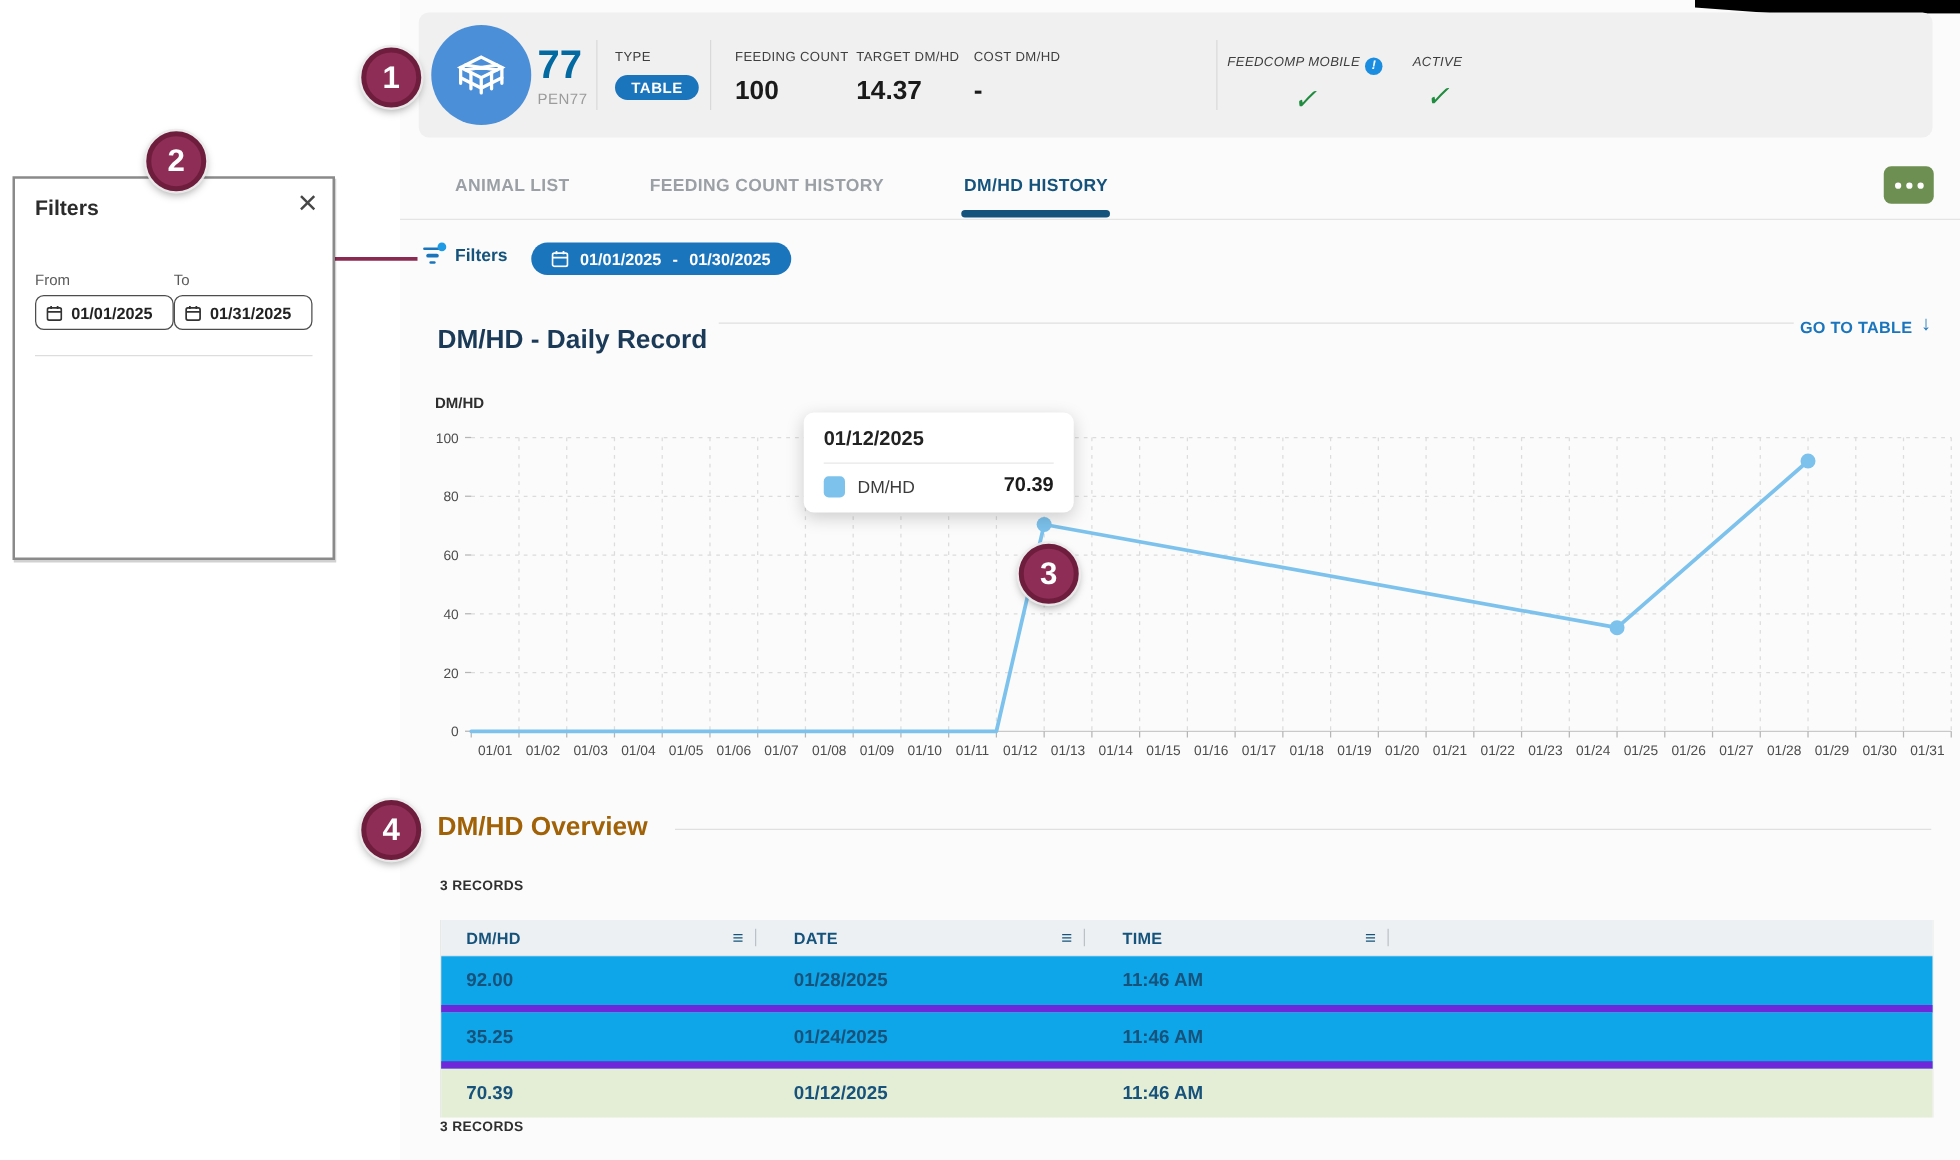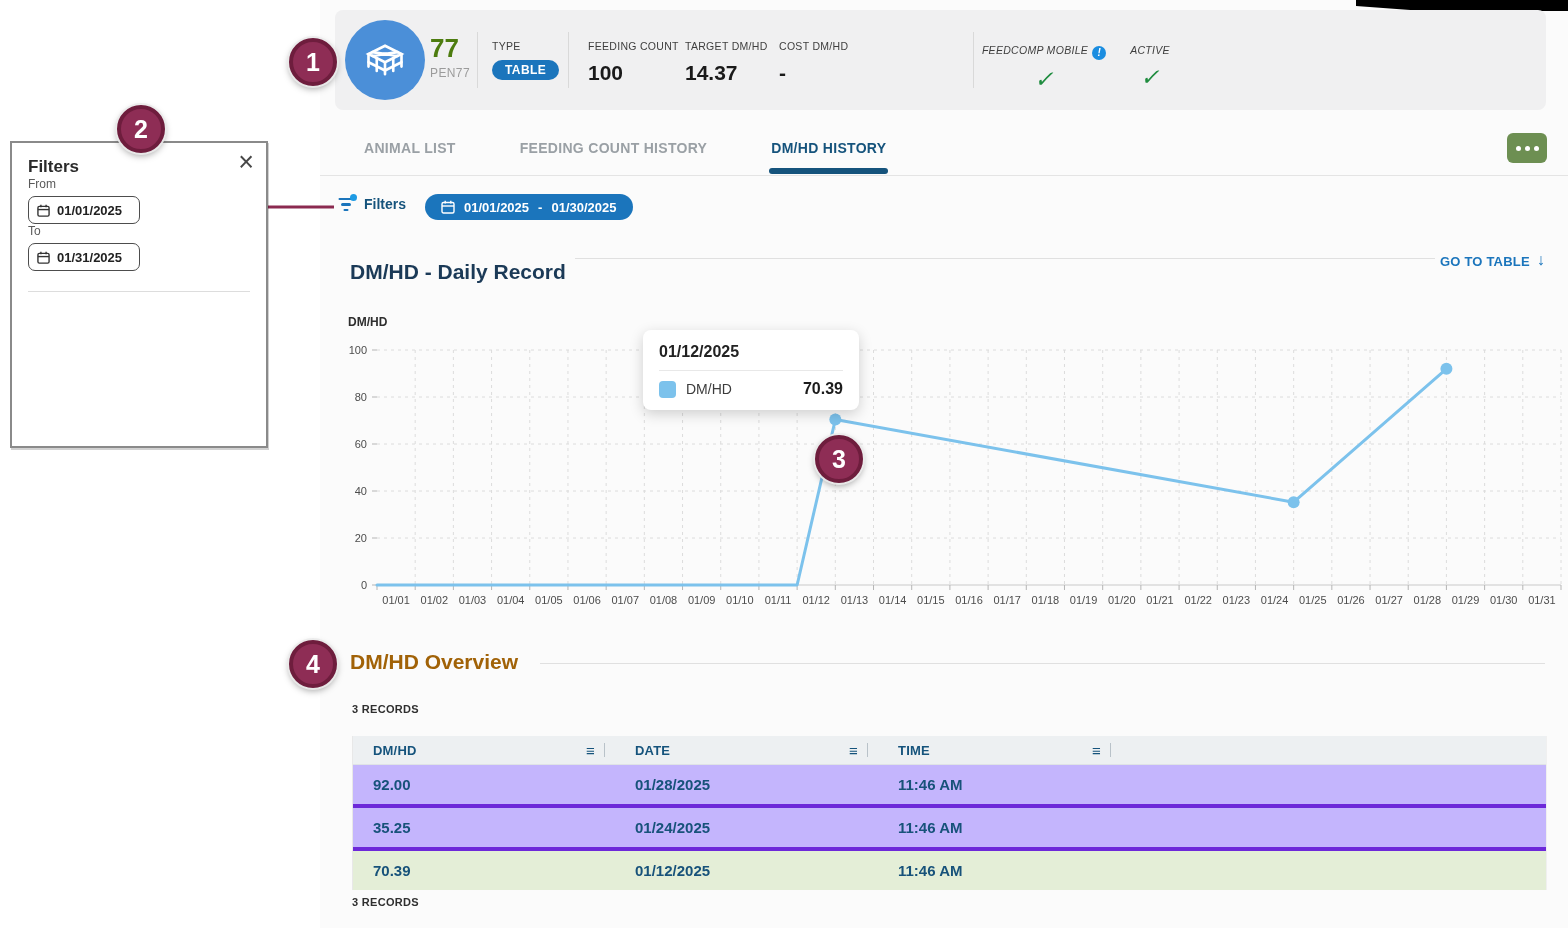--- a/index.html
+++ b/index.html
@@ -7,21 +7,21 @@
   #stage{position:relative;width:1568px;height:928px;overflow:hidden;background:#ffffff;}
   .app{position:absolute;left:320px;top:0;width:1248px;height:928px;background:#fbfbfb;}
   .black-bar{position:absolute;left:1356px;top:0;width:212px;height:11px;background:#000;
     clip-path:polygon(0 0,100% 0,100% 100%,32% 100%,0 55%);}
 
   
   .header-card{position:absolute;left:335px;top:10px;width:1211px;height:100px;background:#f0f0f1;border-radius:8px;}
   .avatar{position:absolute;left:10px;top:10px;width:80px;height:80px;border-radius:50%;background:#4b8fd8;
     display:flex;align-items:center;justify-content:center;}
   .pen-ident{position:absolute;left:95px;top:24px;}
-  .pen-number{font-size:26px;font-weight:700;color:#4d7c0f;line-height:1.1;}
+  .pen-number{font-size:32px;font-weight:700;color:#0369a1;line-height:1.1;}
   .pen-name{font-size:12px;color:#9b9b9b;letter-spacing:.4px;margin-top:3px;}
   .vdiv{position:absolute;top:22px;width:1px;height:56px;background:#d9d9d9;}
   .d1{left:142px;} .d2{left:233px;} .d3{left:638px;}
   .hblock{position:absolute;top:30px;}
   .stat-label{font-size:10.5px;color:#3e3e3e;letter-spacing:.3px;white-space:nowrap;}
   .stat-value{margin-top:9px;font-size:21px;font-weight:700;color:#1a1a1a;}
   .type-block{left:157px;}
   .milk-pill{display:inline-block;margin-top:8px;background:#1b75bc;color:#fff;font-size:12px;font-weight:700;
     padding:3px 13px;border-radius:13px;letter-spacing:.4px;}
   .s1{left:253px;} .s2{left:350px;} .s3{left:444px;}
@@ -80,31 +80,31 @@
   .ov-title{position:absolute;left:350px;top:650px;font-size:21px;font-weight:700;color:#a16207;}
   .ov-rule{position:absolute;left:540px;top:663px;width:1005px;height:1px;background:#e0e0e0;}
   .records{position:absolute;left:352px;font-size:11px;font-weight:700;color:#2f2f2f;letter-spacing:.3px;}
   .records-top{top:703px;} .records-bottom{top:896px;}
   .table{position:absolute;left:352px;top:736px;width:1193px;border-left:1px solid #e8e8e8;border-right:1px solid #f0f0f0;}
   .trow{display:grid;grid-template-columns:262px 263px 243px 1fr;}
   .thead{background:#edf0f2;height:28px;border-bottom:1px solid #dfe3e6;}
   .th{display:flex;align-items:center;padding:0 10px 0 20px;font-size:13px;font-weight:700;color:#15537c;letter-spacing:.2px;cursor:pointer;}
   .th .menu{margin-left:auto;font-size:15px;color:#15537c;}
   .th .sep{width:1px;height:14px;background:#b9c2c9;margin-left:9px;}
-  .tr{height:39px;border-bottom:4px solid #6d28d9;background:#c4b5fd;cursor:pointer;}
+  .tr{height:39px;border-bottom:6px solid #6d28d9;background:#0ea5e9;cursor:pointer;}
   .tr:last-child{border-bottom:none;}
   .tr.highlight{background:#e4eed7;}
   .td{display:flex;align-items:center;padding:0 10px 0 20px;font-size:15px;font-weight:700;color:#17527a;}
 
   
   .filters-panel{position:absolute;left:10px;top:141px;width:258px;height:307px;background:#fff;
     border:2px solid #8a8a8a;box-sizing:border-box;z-index:8;box-shadow:1px 2px 0 rgba(0,0,0,.18);padding:14px 16px;}
   .fp-title{font-size:17px;font-weight:600;color:#2b2b2b;}
   .fp-close{position:absolute;right:12px;top:6px;font-size:27px;font-weight:400;color:#474747;cursor:pointer;line-height:1;}
-  .fp-fields{display:flex;gap:0;flex-direction:column;}
+  .fp-fields{display:flex;gap:0;margin-top:40px;}
   .fp-field{width:112px;}
   .fp-label{font-size:12px;color:#5a5a5a;margin-bottom:5px;}
   .fp-input{display:flex;align-items:center;gap:7px;height:28px;border:1.5px solid #4d4d4d;border-radius:7px;
     padding:0 8px;font-size:13px;font-weight:700;color:#222;cursor:pointer;background:#fff;box-sizing:border-box;}
   .fp-div{margin-top:20px;height:1px;background:#ddd;}
 
   
   .badge{position:absolute;width:48px;height:48px;border-radius:50%;background:#8e2d55;border:4px solid #6e1d3d;
     box-sizing:border-box;color:#fff;font-size:25px;font-weight:700;display:flex;align-items:center;justify-content:center;
     z-index:9;box-shadow:0 0 0 2px rgba(235,235,235,.9),0 3px 7px rgba(0,0,0,.35);}

